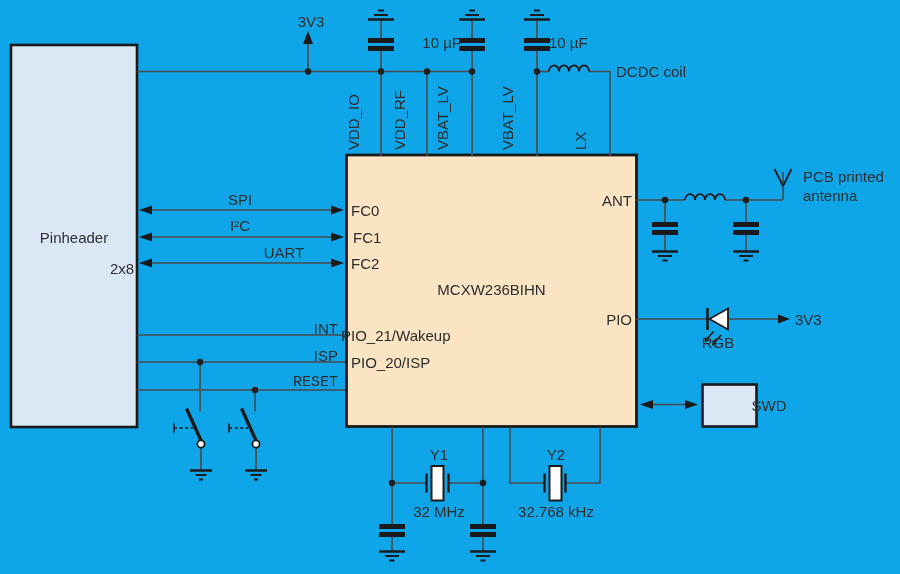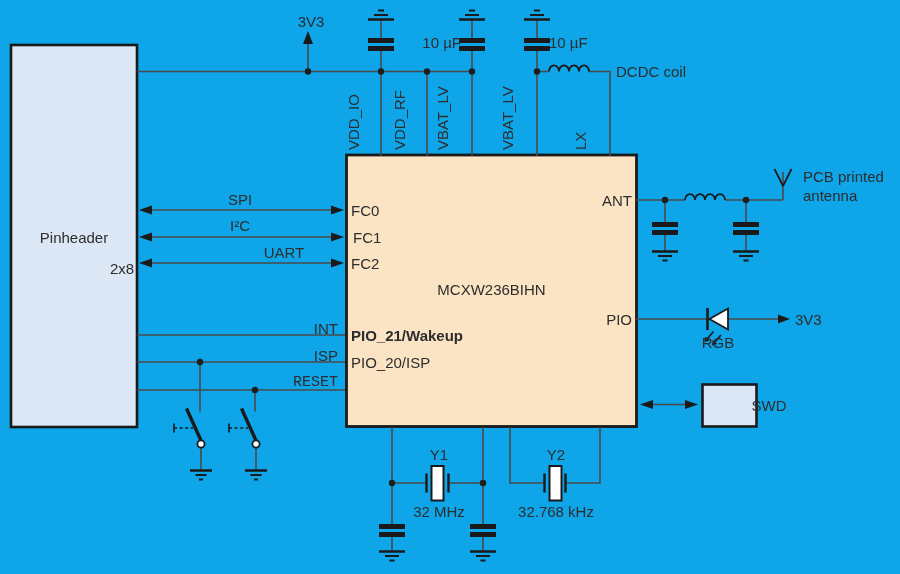--- a/index.html
+++ b/index.html
@@ -136,21 +136,21 @@
   <div class="lbl ctr" style="left:137px;top:217px;width:206px;">I²C</div>
   <div class="lbl ctr" style="left:137px;top:244px;width:206px;margin-left:44px;">UART</div>
 
   <div class="lbl rgt" style="left:236px;top:320px;width:102px;">INT</div>
   <div class="lbl rgt" style="left:236px;top:347px;width:102px;">ISP</div>
   <div class="lbl rgt" style="left:236px;top:374px;width:102px;font-family:Liberation Mono, monospace;">RESET</div>
 
   <div class="lbl" style="left:351px;top:202px;">FC0</div>
   <div class="lbl" style="left:353px;top:229px;text-align:center;">FC1</div>
   <div class="lbl" style="left:351px;top:255px;">FC2</div>
-  <div class="lbl" style="left:351px;top:327px;font-weight:bold;">PIO_21/Wakeup</div>
+  <div class="lbl" style="left:341px;top:327px;">PIO_21/Wakeup</div>
   <div class="lbl" style="left:351px;top:354px;">PIO_20/ISP</div>
 
   <div class="lbl ctr" style="left:346px;top:281px;width:291px;">MCXW236BIHN</div>
 
   <div class="lbl rgt" style="left:530px;top:192px;width:102px;">ANT</div>
   <div class="lbl rgt" style="left:530px;top:311px;width:102px;">PIO</div>
 
   <div class="lbl" style="left:803px;top:168px;">PCB printed</div>
   <div class="lbl" style="left:803px;top:187px;">antenna</div>
 

